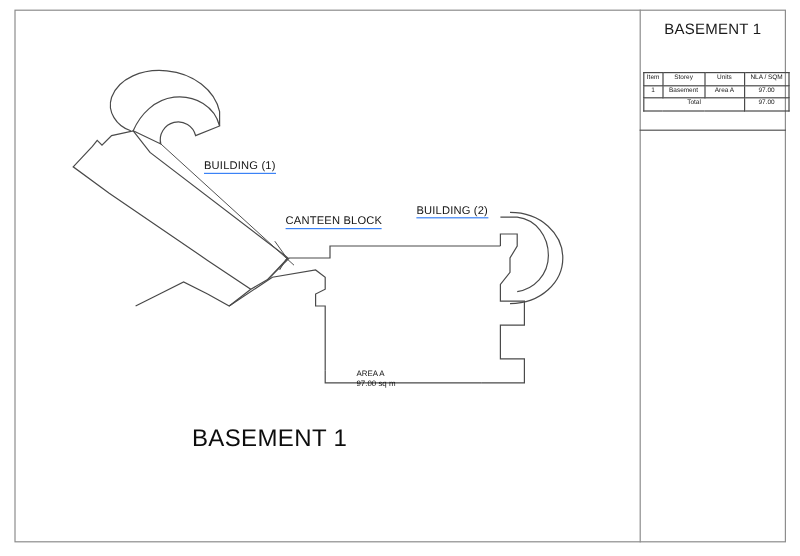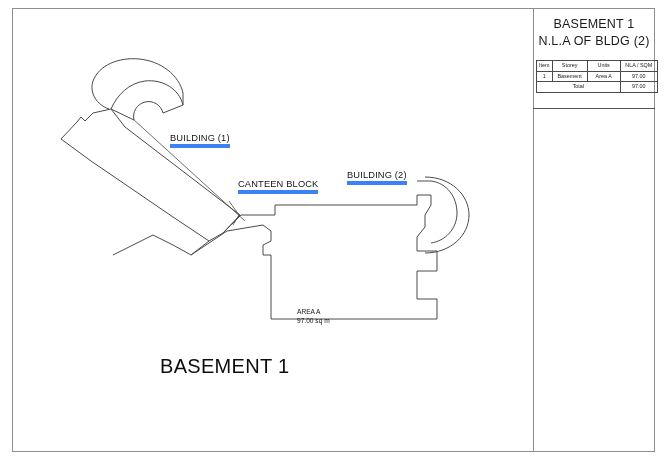--- a/index.html
+++ b/index.html
@@ -105,21 +105,21 @@
     height: 442px;
   }
 
   
   .plan-label {
     position: absolute;
     font-size: 9.3px;
     color: #141414;
     letter-spacing: 0.15px;
     white-space: nowrap;
-    border-bottom: 4px solid #3b82f6;
+    border-bottom: 1px solid #3b82f6;
     padding-bottom: 1px;
   }
   #label-building-1 { left: 157px; top: 124px; }
   #label-canteen-block { left: 225px; top: 170px; }
   #label-building-2 { left: 334px; top: 161px; }
 
   #area-note {
     position: absolute;
     left: 284px;
     top: 298px;
@@ -245,21 +245,20 @@
   <div id="area-note">
     <div>AREA A</div>
     <div>97.00 sq m</div>
   </div>
 
   <div id="sheet-heading">BASEMENT 1</div>
 </div>
 
 <div id="title-panel">
   <div class="panel-title" id="panel-title-line1">BASEMENT 1</div>
-  <div class="panel-title" id="panel-title-line2">N.L.A OF BLDG (2)</div>
 </div>
 
 <table id="schedule-table">
   <thead>
     <tr>
       <th class="col-item">Item</th>
       <th class="col-storey">Storey</th>
       <th class="col-units">Units</th>
       <th class="col-nla">NLA / SQM</th>
     </tr>

